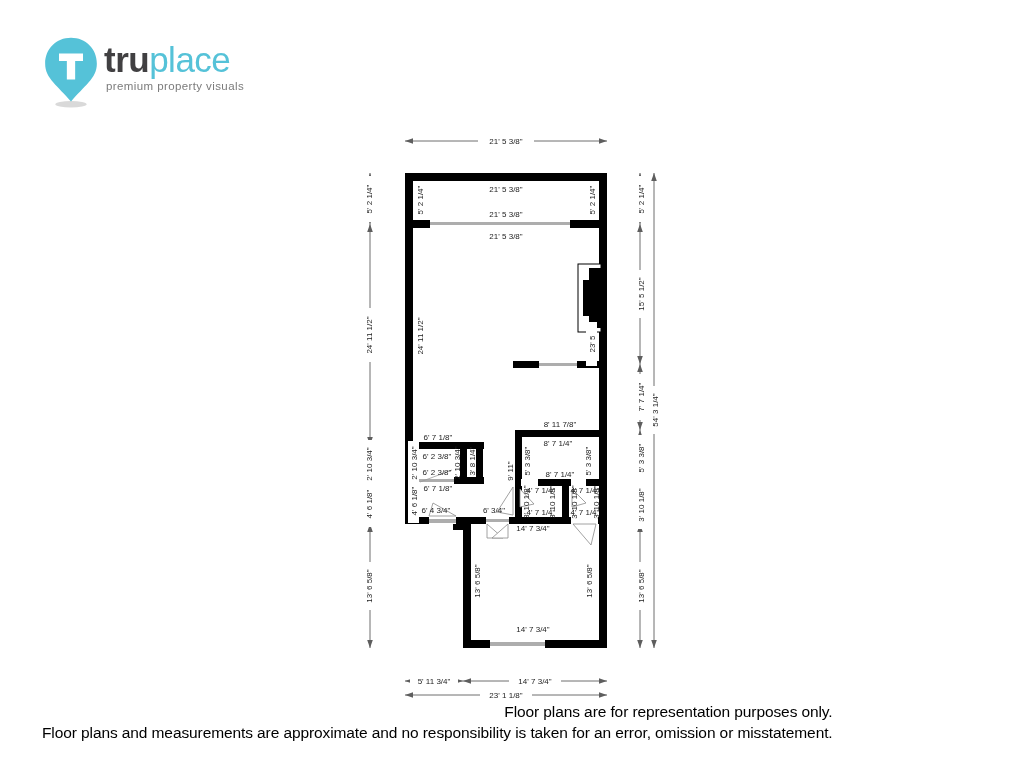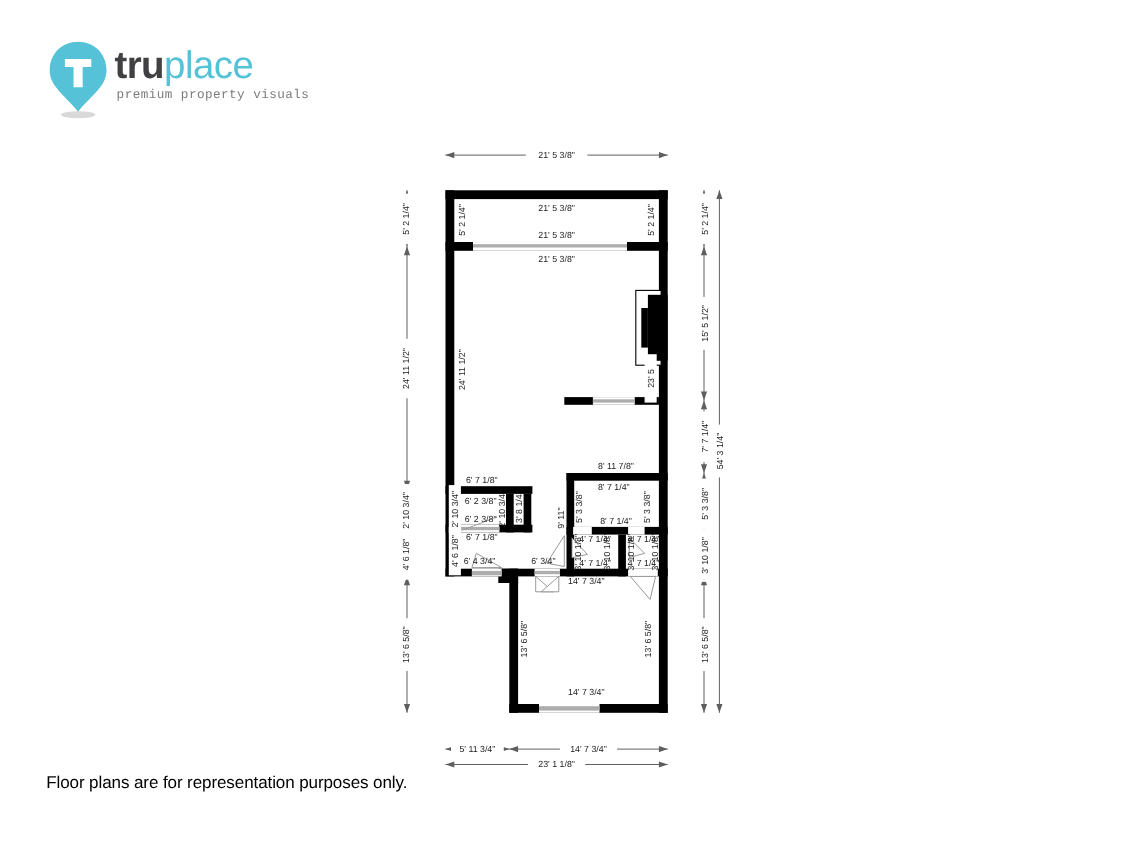--- a/index.html
+++ b/index.html
@@ -4,21 +4,21 @@
 <style>
   html,body{margin:0;padding:0;background:#fff;}
   .page{position:relative;width:852px;height:768px;background:#fff;overflow:hidden;
         font-family:"Liberation Sans",sans-serif;}
   
   .logo{position:absolute;left:40px;top:36px;width:260px;height:70px;}
   .logo svg{position:absolute;left:0;top:0;}
   .brand{position:absolute;left:64px;top:6px;font-size:35px;letter-spacing:-0.5px;line-height:1;}
   .brand .b1{color:#414042;font-weight:bold;}
   .brand .b2{color:#55c2d8;font-weight:normal;}
-  .tagline{position:absolute;left:66px;top:44px;font-size:11.5px;color:#7b7b7b;letter-spacing:0.4px;font-family:Liberation Mono, monospace;}
+  .tagline{position:absolute;left:66px;top:44px;font-size:11.5px;color:#7b7b7b;letter-spacing:0.4px;}
   
   .plan{position:absolute;left:0;top:0;}
   .lbl{font-size:8px;fill:#1c1c1c;text-anchor:middle;dominant-baseline:central;
        font-family:"Liberation Sans",sans-serif;}
   .wall{fill:#000;}
   .winw{fill:#fff;}
   .wing{fill:#adadad;}
   .dim{stroke:#5e5e5e;stroke-width:0.9;}
   .ah{fill:#5e5e5e;}
   .door{fill:#fff;stroke:#8a8a8a;stroke-width:0.8;}
@@ -200,15 +200,16 @@
       <text class="lbl" x="641" y="397" transform="rotate(-90 641 397)">7' 7 1/4"</text>
       <text class="lbl" x="641" y="458" transform="rotate(-90 641 458)">5' 3 3/8"</text>
       <text class="lbl" x="641" y="505" transform="rotate(-90 641 505)">3' 10 1/8"</text>
       <text class="lbl" x="641" y="586" transform="rotate(-90 641 586)">13' 6 5/8"</text>
       <text class="lbl" x="655" y="410" transform="rotate(-90 655 410)">54' 3 1/4"</text>
     </g>
   </svg>
 
   <div class="footer">
     <p>Floor plans are for representation purposes only.</p>
+    <p>Floor plans and measurements are approximate and no responsibility is taken for an error, omission or misstatement.</p>
   </div>
 
 </div>
 
 </body></html>

